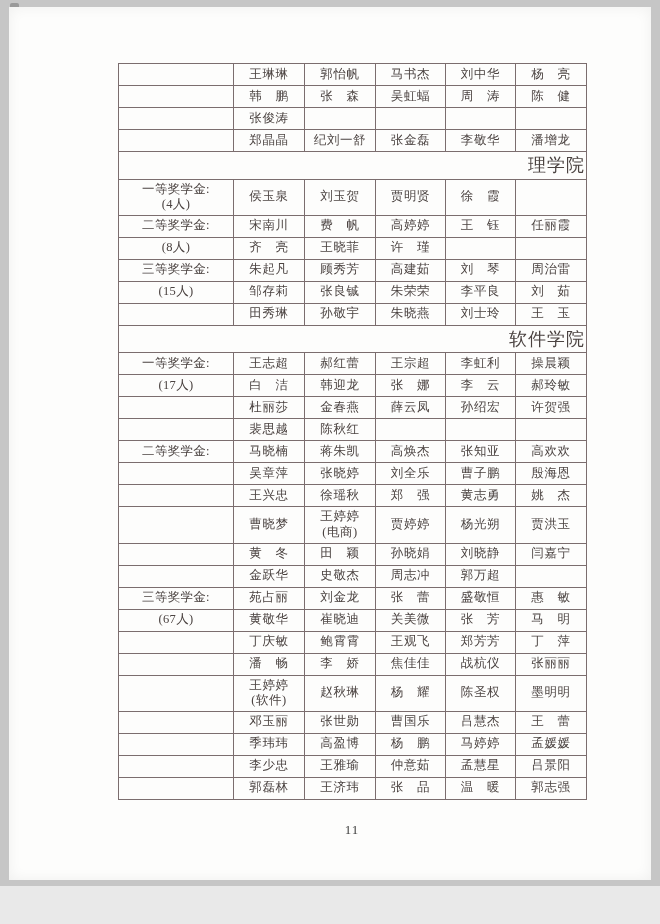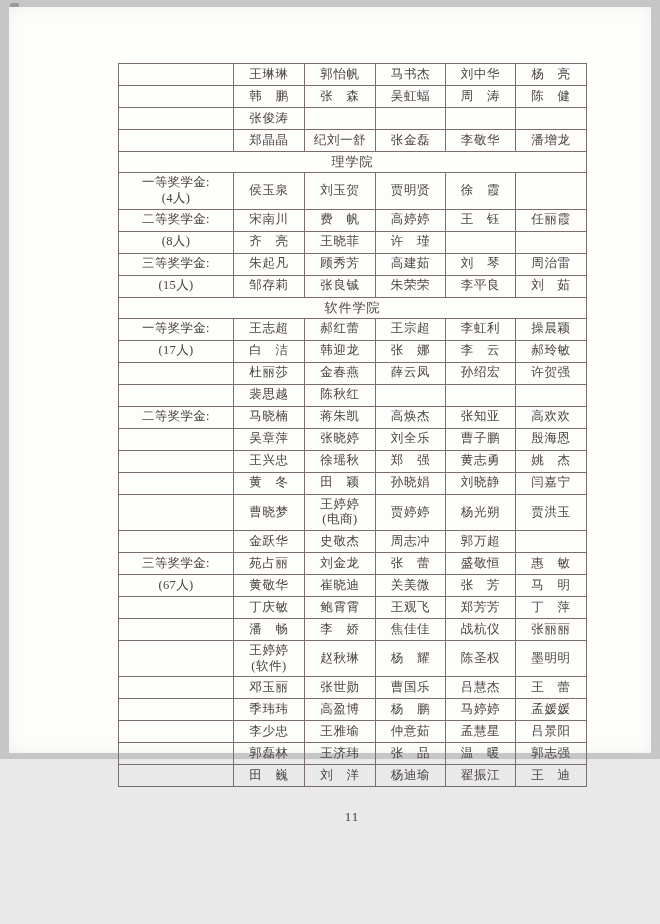--- a/index.html
+++ b/index.html
@@ -3,21 +3,21 @@
 <meta charset="utf-8">
 <style>
   html,body{margin:0;padding:0;}
   body{
     width:660px;height:924px;
     font-family:"Liberation Serif","DejaVu Serif",serif;
     background:#e9e9e9;
   }
   .scan-frame{
     position:relative;
-    width:660px;height:759px;
+    width:660px;height:886px;
     box-sizing:border-box;
     background:#c6c6c6;
     padding:7px 9px 6px 9px;
   }
   .scan-speck{
     position:absolute;top:3px;left:10px;width:9px;height:6px;
     background:#8f8f8f;border-radius:2px;opacity:.8;
   }
   .page{
     position:relative;
@@ -45,22 +45,23 @@
     line-height:1.25;
     padding:2px 1px;
     height:17px;
     white-space:pre-line;
     overflow:hidden;
   }
   td.label-cell{letter-spacing:0.3px;}
   td.name-cell{letter-spacing:0.6px;}
   tr.college-row td{
     height:16px;
-    font-size:13px;
+    font-size:18px;
     letter-spacing:1px;
+    text-align:right;
   }
   .page-number{
     margin-top:22px;
     text-align:center;
     font-size:13px;
     color:#404040;
     letter-spacing:1px;
   }
 </style>
 </head>
@@ -149,20 +150,28 @@
               <td class="name-cell">周治雷</td>
             </tr>
             <tr>
               <td class="label-cell">(15人)</td>
               <td class="name-cell">邹存莉</td>
               <td class="name-cell">张良铖</td>
               <td class="name-cell">朱荣荣</td>
               <td class="name-cell">李平良</td>
               <td class="name-cell">刘　茹</td>
             </tr>
+            <tr>
+              <td class="label-cell"></td>
+              <td class="name-cell">田秀琳</td>
+              <td class="name-cell">孙敬宇</td>
+              <td class="name-cell">朱晓燕</td>
+              <td class="name-cell">刘士玲</td>
+              <td class="name-cell">王　玉</td>
+            </tr>
             <tr class="college-row">
               <td colspan="6">软件学院</td>
             </tr>
             <tr>
               <td class="label-cell">一等奖学金:</td>
               <td class="name-cell">王志超</td>
               <td class="name-cell">郝红蕾</td>
               <td class="name-cell">王宗超</td>
               <td class="name-cell">李虹利</td>
               <td class="name-cell">操晨颖</td>
@@ -210,37 +219,37 @@
             <tr>
               <td class="label-cell"></td>
               <td class="name-cell">王兴忠</td>
               <td class="name-cell">徐瑶秋</td>
               <td class="name-cell">郑　强</td>
               <td class="name-cell">黄志勇</td>
               <td class="name-cell">姚　杰</td>
             </tr>
             <tr>
               <td class="label-cell"></td>
-              <td class="name-cell">黄　冬</td>
-              <td class="name-cell">田　颖</td>
-              <td class="name-cell">孙晓娟</td>
-              <td class="name-cell">刘晓静</td>
-              <td class="name-cell">闫嘉宁</td>
-            </tr>
-            <tr>
-              <td class="label-cell"></td>
               <td class="name-cell">曹晓梦</td>
               <td class="name-cell">王婷婷
 (电商)</td>
               <td class="name-cell">贾婷婷</td>
               <td class="name-cell">杨光朔</td>
               <td class="name-cell">贾洪玉</td>
             </tr>
             <tr>
               <td class="label-cell"></td>
+              <td class="name-cell">黄　冬</td>
+              <td class="name-cell">田　颖</td>
+              <td class="name-cell">孙晓娟</td>
+              <td class="name-cell">刘晓静</td>
+              <td class="name-cell">闫嘉宁</td>
+            </tr>
+            <tr>
+              <td class="label-cell"></td>
               <td class="name-cell">金跃华</td>
               <td class="name-cell">史敬杰</td>
               <td class="name-cell">周志冲</td>
               <td class="name-cell">郭万超</td>
               <td class="name-cell"></td>
             </tr>
             <tr>
               <td class="label-cell">三等奖学金:</td>
               <td class="name-cell">苑占丽</td>
               <td class="name-cell">刘金龙</td>
@@ -305,27 +314,19 @@
               <td class="name-cell">孟慧星</td>
               <td class="name-cell">吕景阳</td>
             </tr>
             <tr>
               <td class="label-cell"></td>
               <td class="name-cell">郭磊林</td>
               <td class="name-cell">王济玮</td>
               <td class="name-cell">张　品</td>
               <td class="name-cell">温　暖</td>
               <td class="name-cell">郭志强</td>
-            </tr>
-            <tr>
-              <td class="label-cell"></td>
-              <td class="name-cell">田　巍</td>
-              <td class="name-cell">刘　洋</td>
-              <td class="name-cell">杨迪瑜</td>
-              <td class="name-cell">翟振江</td>
-              <td class="name-cell">王　迪</td>
             </tr>
           </tbody>
       </table>
       <div class="page-number">11</div>
     </div>
   </div>
 </div>
 
 </body></html>

